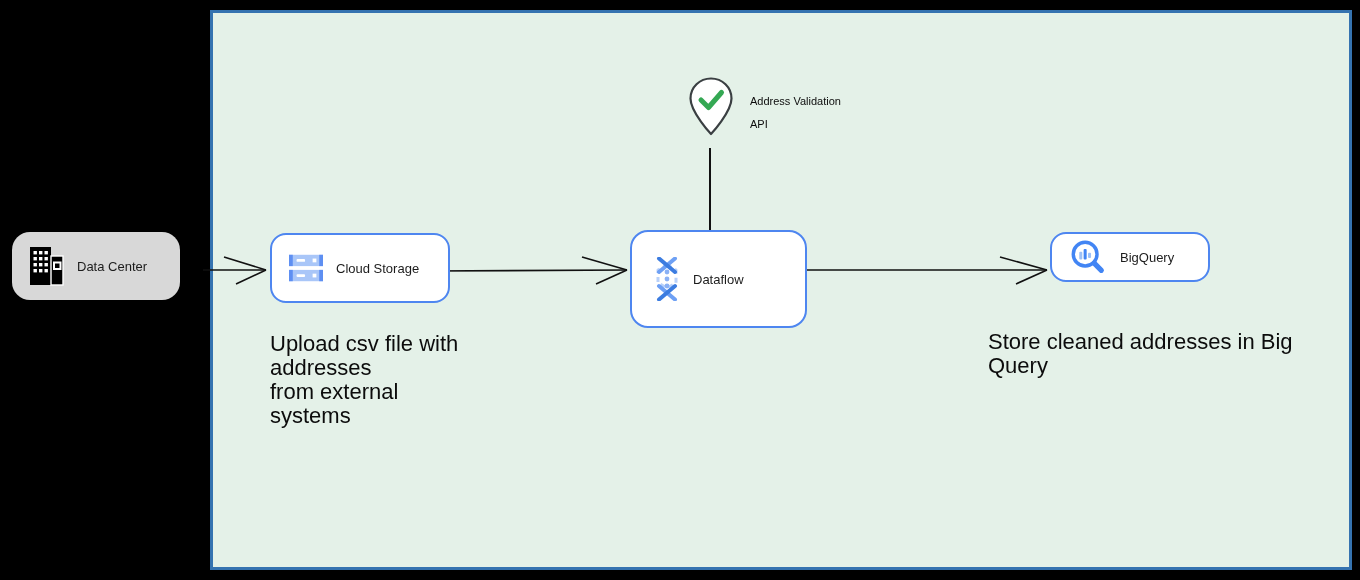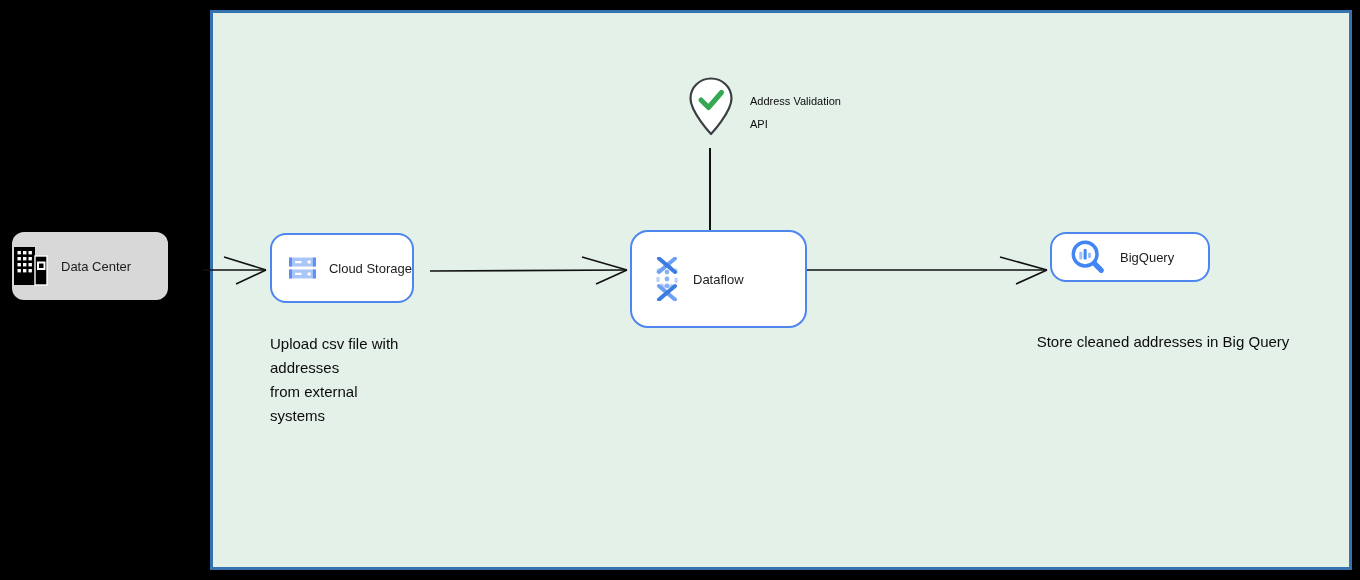--- a/index.html
+++ b/index.html
@@ -34,42 +34,42 @@
     pointer-events:none;
   }
   .node{
     position:absolute;
     display:flex;align-items:center;
     border-radius:16px;
     font-size:13px;
   }
   .node .label{white-space:nowrap;color:#1c1c1c;}
   .node-datacenter{
-    left:12px;top:232px;width:156px;height:68px;
+    left:12px;top:232px;width:168px;height:68px;
     background:var(--datacenter-fill);
-    border-radius:12px;
-    gap:13px;
+    border-radius:18px;
+    padding-left:16px;gap:13px;
   }
   .node-gcp{
     background:#ffffff;
     border:2.5px solid var(--node-border);
     padding-left:17px;gap:13px;
   }
-  .node-cloudstorage{left:270px;top:233px;width:144px;height:70px;}
+  .node-cloudstorage{left:270px;top:233px;width:180px;height:70px;}
   .node-dataflow{left:630px;top:230px;width:177px;height:98px;border-radius:18px;gap:8px;}
   .node-bigquery{left:1050px;top:232px;width:160px;height:50px;}
   .caption{
     position:absolute;
-    font-size:15px;line-height:24px;
+    font-size:22px;line-height:24px;
     color:#0c0c0c;
   }
   .pre{white-space:pre-line;}
   .caption-upload{left:270px;top:332px;width:230px;}
   .caption-process{left:570px;top:330px;width:345px;}
-  .caption-store{left:988px;top:330px;width:350px;text-align:center;}
+  .caption-store{left:988px;top:330px;width:350px;}
   .annotation-pin{position:absolute;left:688px;top:77px;}
   .annotation-label{
     position:absolute;left:750px;top:90px;width:190px;
     font-size:11px;line-height:23px;color:#0c0c0c;
   }
 </style>
 </head>
 <body>
 
 <div class="canvas">

